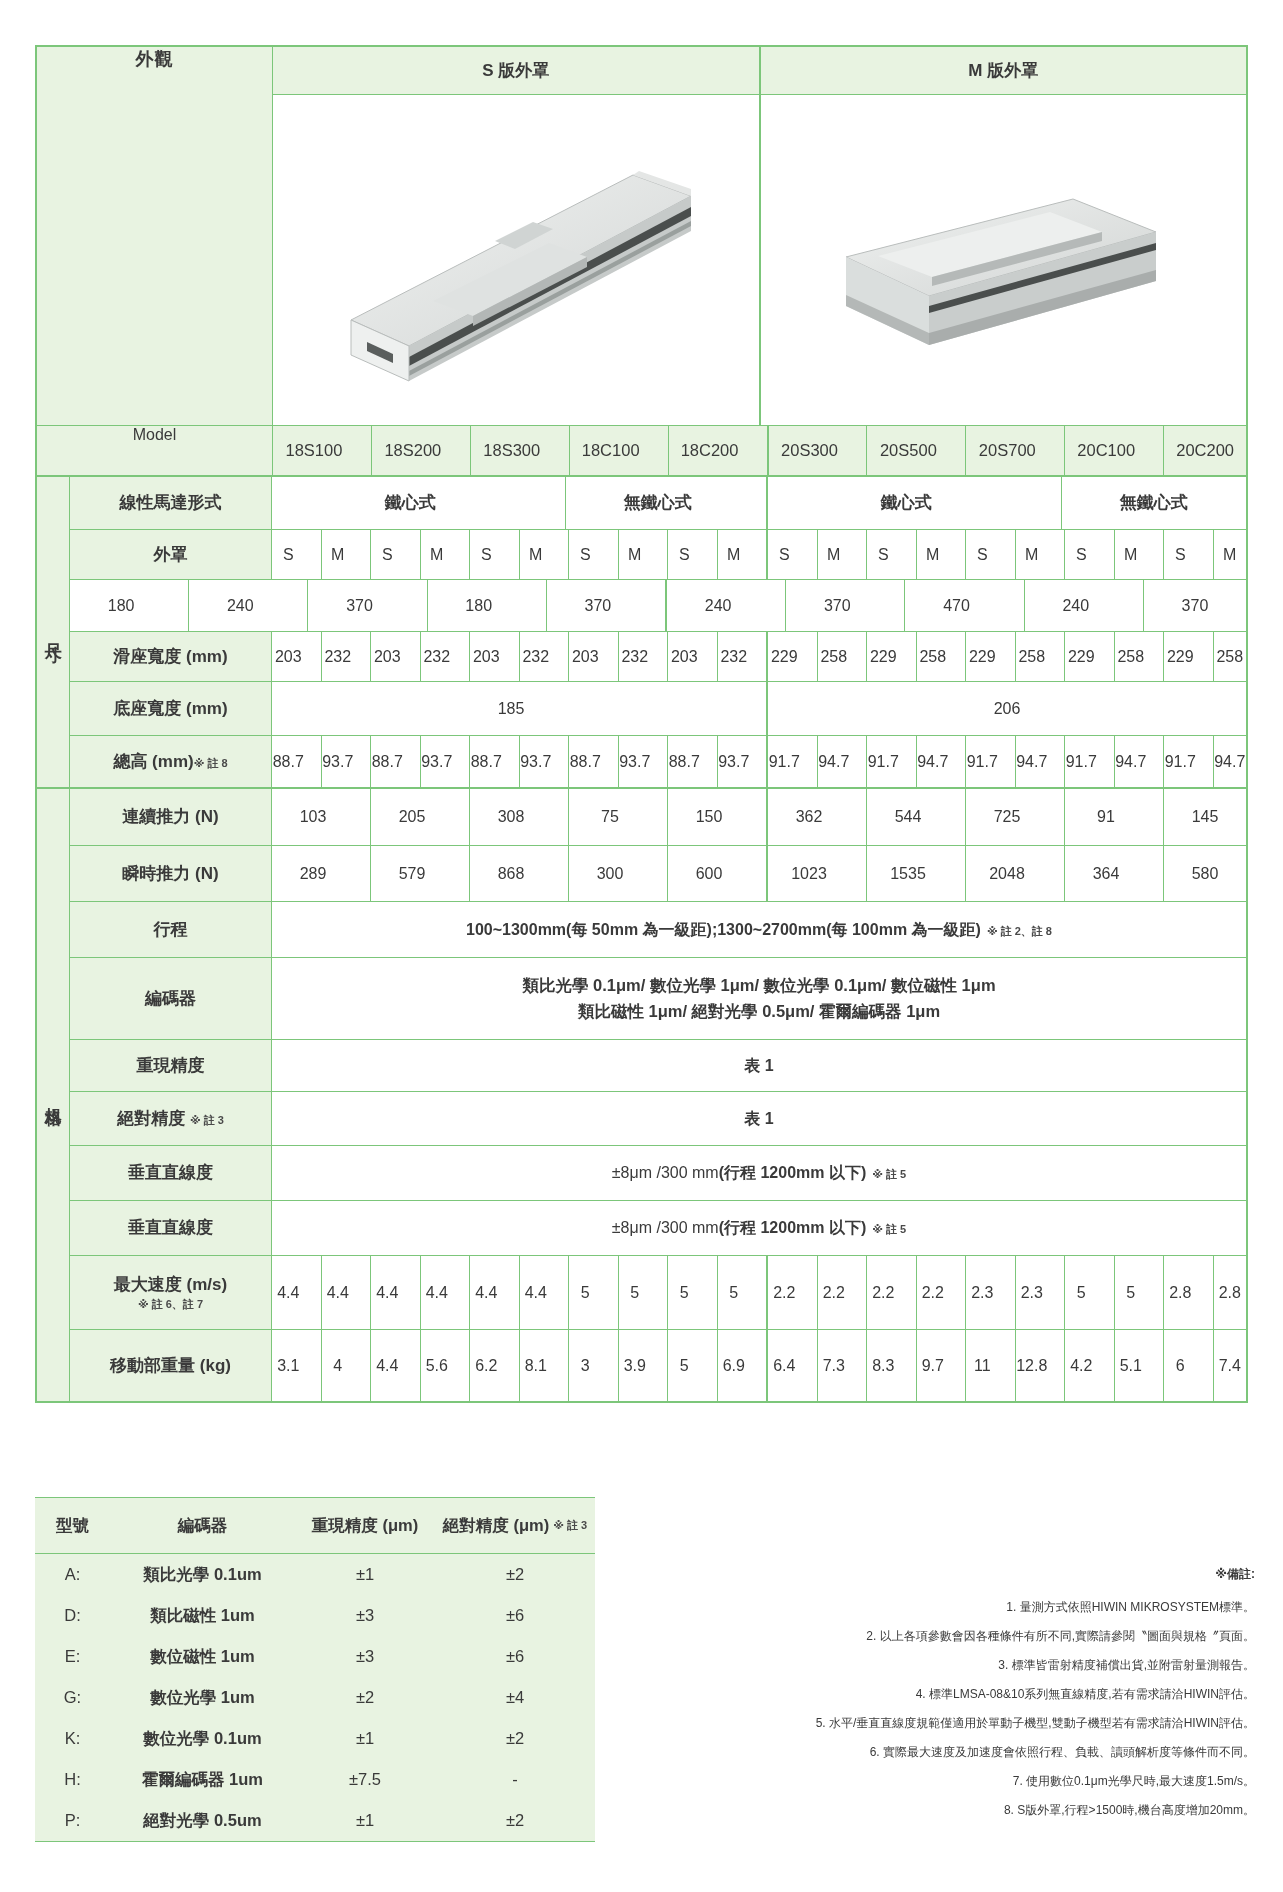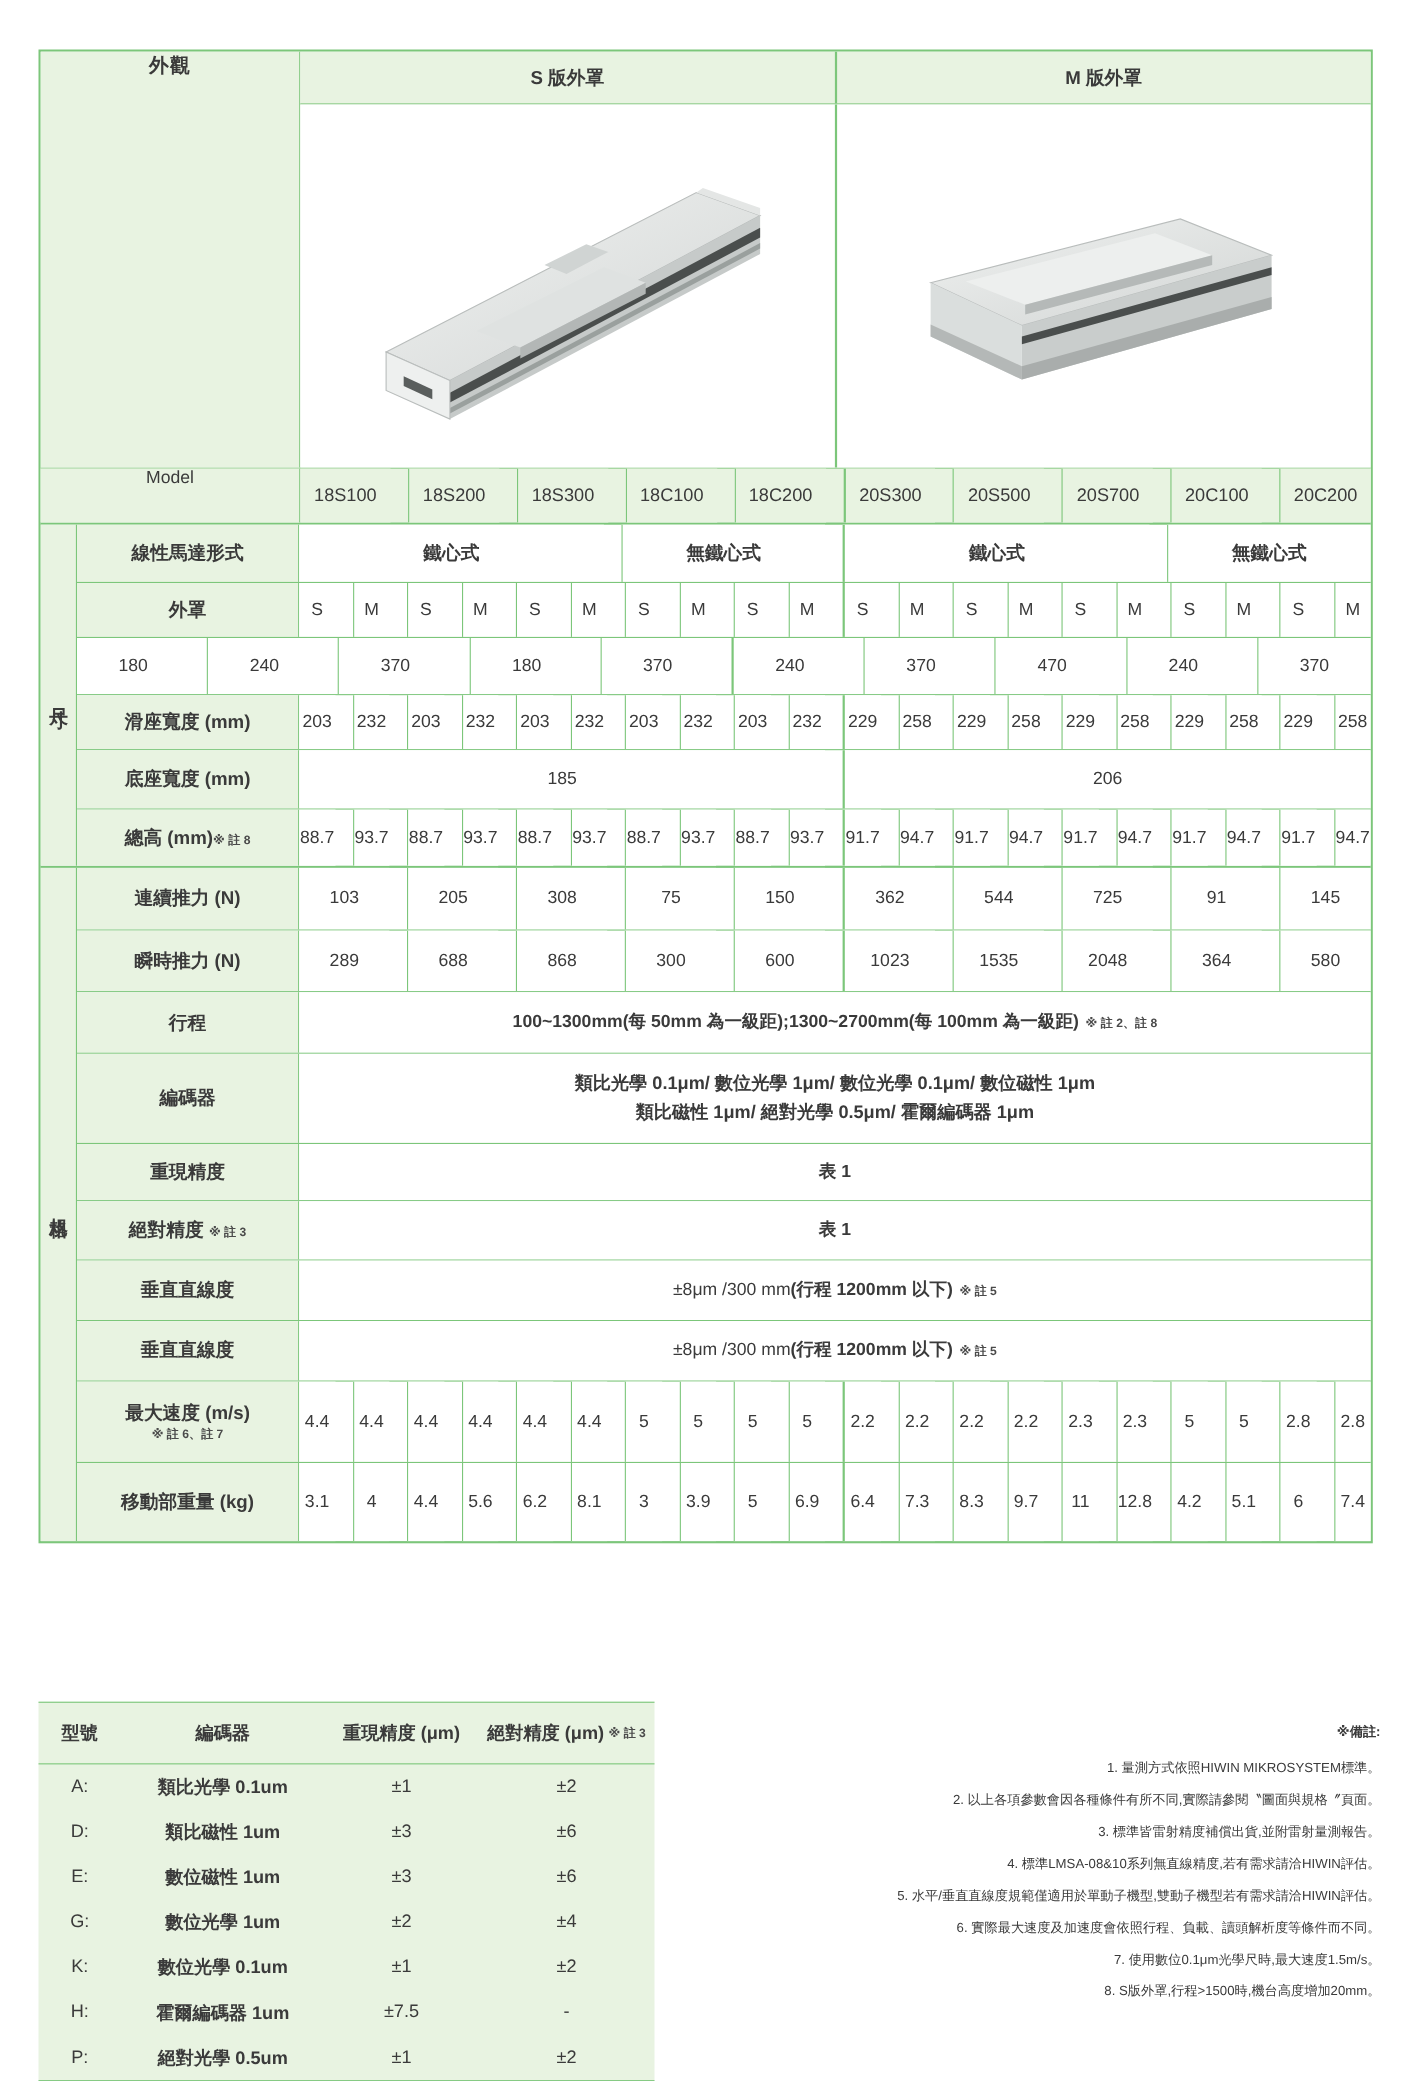--- a/index.html
+++ b/index.html
@@ -72,21 +72,21 @@
   .srows{flex:1;display:flex;flex-direction:column;}
   .srows .trow:first-child{border-top:0;}
 
   .wide-val{font-size:16px;}
   .wide-val .cjk{font-weight:700;}
   .wide-val .vnote{font-size:11px;font-weight:700;color:var(--small);margin-left:6px;position:relative;top:2px;}
   .enc-lines{display:flex;flex-direction:column;gap:6px;font-weight:700;font-size:16.5px;}
 
   
   .enc-table{
-    position:absolute;left:35px;top:1547px;width:560px;background:var(--lnbg);
+    position:absolute;left:35px;top:1497px;width:560px;background:var(--lnbg);
     border-top:1px solid var(--ln);border-bottom:1px solid var(--ln);
   }
   .enc-head{display:flex;height:56px;border-bottom:1px solid var(--ln);align-items:center;font-weight:700;font-size:16.5px;}
   .enc-head .hnote{font-size:11px;color:var(--small);margin-left:4px;}
   .enc-row{display:flex;height:41px;align-items:center;font-size:16.5px;}
   .ec1{width:75px;flex:0 0 75px;text-align:center;}
   .ec2{width:185px;flex:0 0 185px;text-align:center;font-weight:700;}
   .ec3{width:140px;flex:0 0 140px;text-align:center;}
   .ec4{width:160px;flex:0 0 160px;text-align:center;display:flex;align-items:center;justify-content:center;}
   .enc-row .ec1{font-weight:400;}
@@ -325,21 +325,21 @@
               <div class="cell">145</div>
             </div>
         </div>
 
         <div class="trow" style="height:56px">
           <div class="rlabel">
               <span>瞬時推力 (N)</span>
             </div>
           <div class="cells c10">
               <div class="cell">289</div>
-              <div class="cell">688</div>
+              <div class="cell">579</div>
               <div class="cell">868</div>
               <div class="cell">300</div>
               <div class="cell">600</div>
               <div class="cell">1023</div>
               <div class="cell">1535</div>
               <div class="cell">2048</div>
               <div class="cell">364</div>
               <div class="cell">580</div>
             </div>
         </div>

